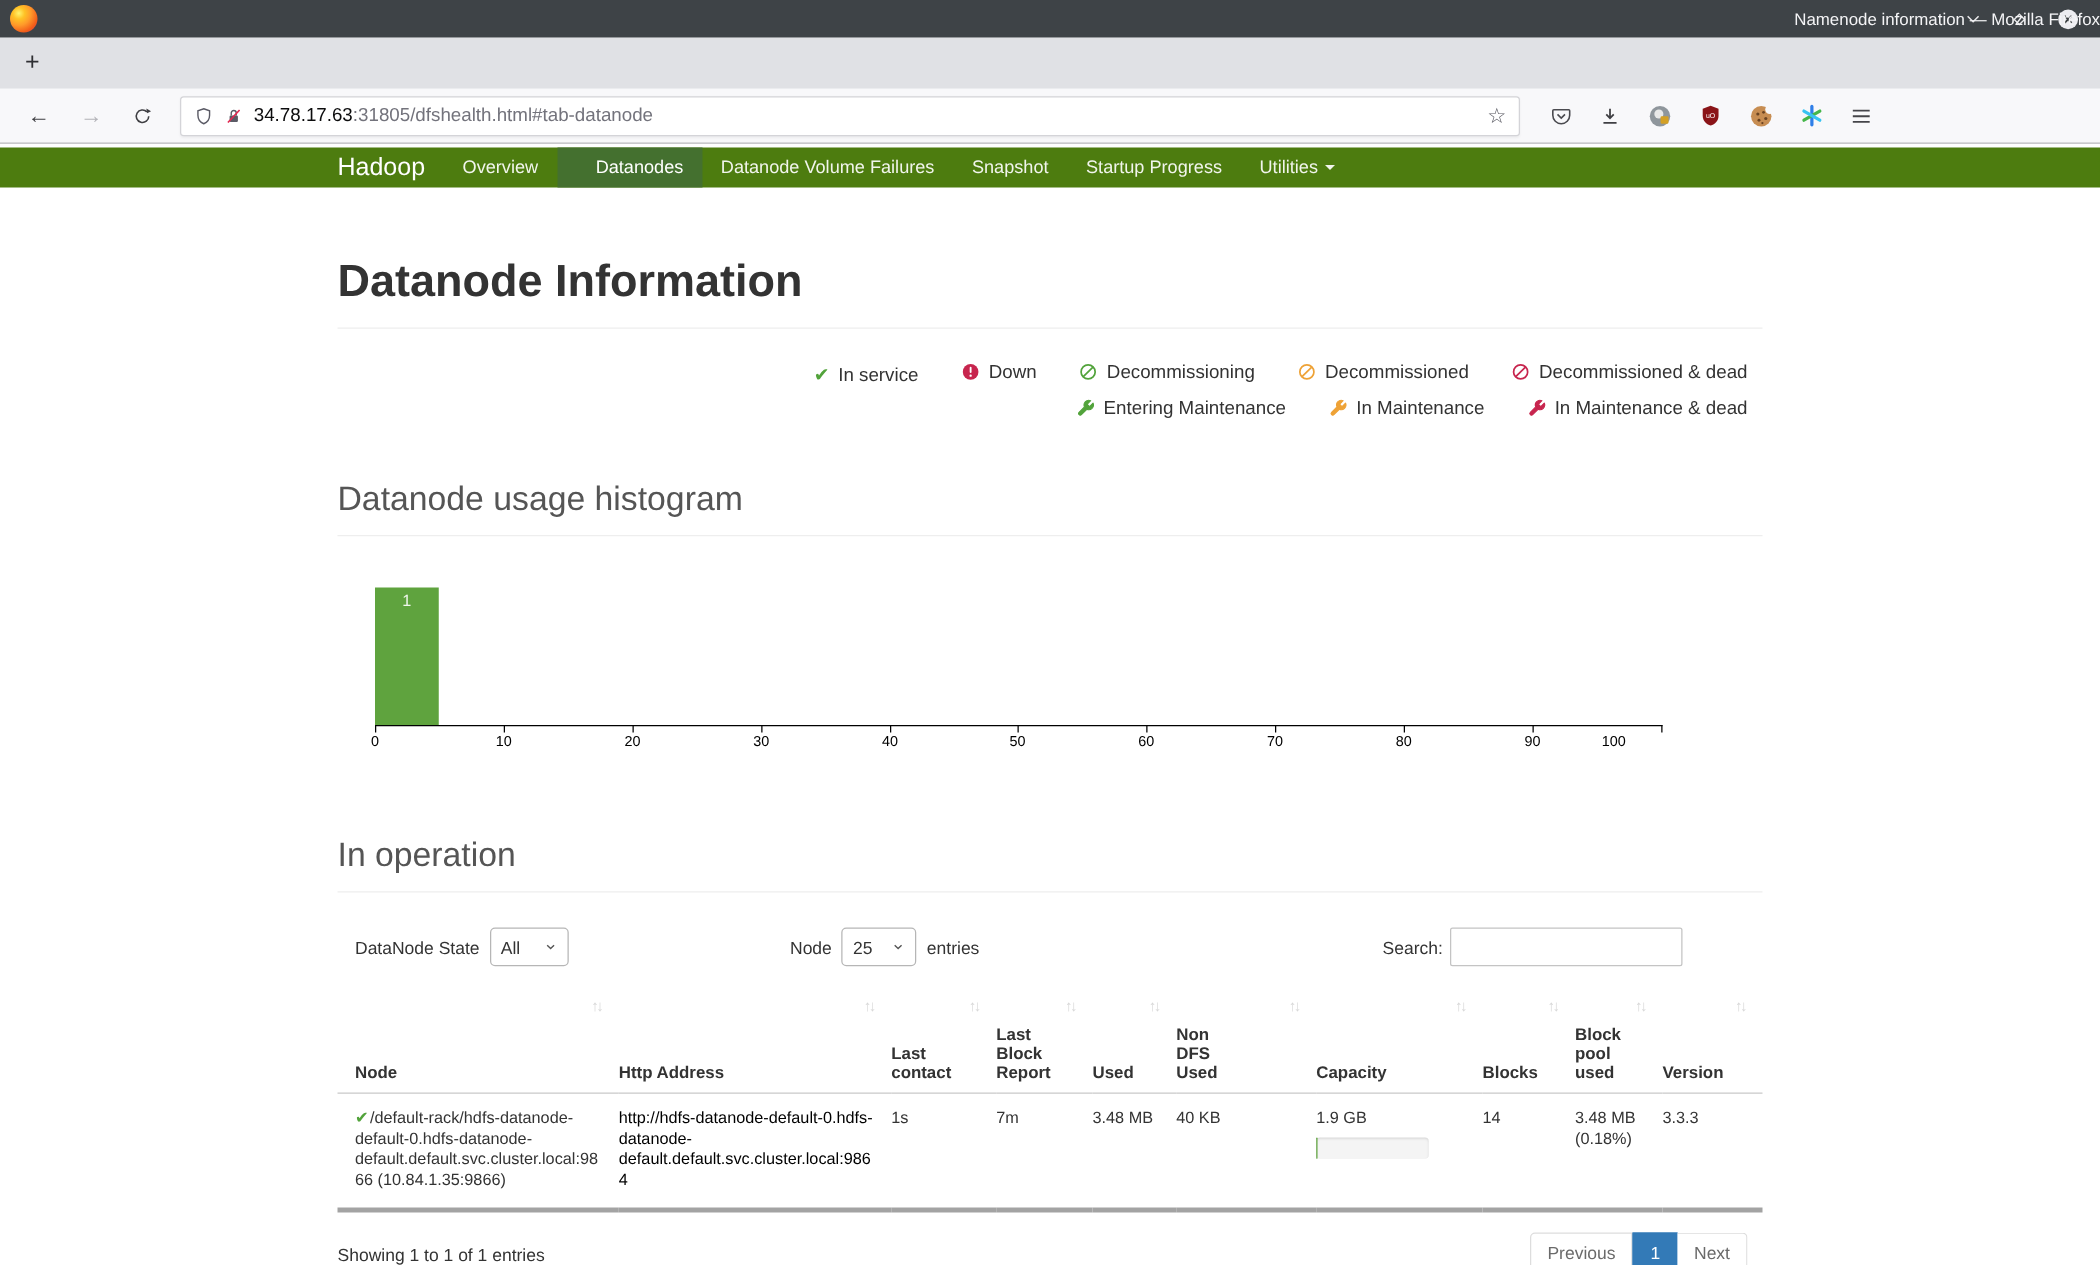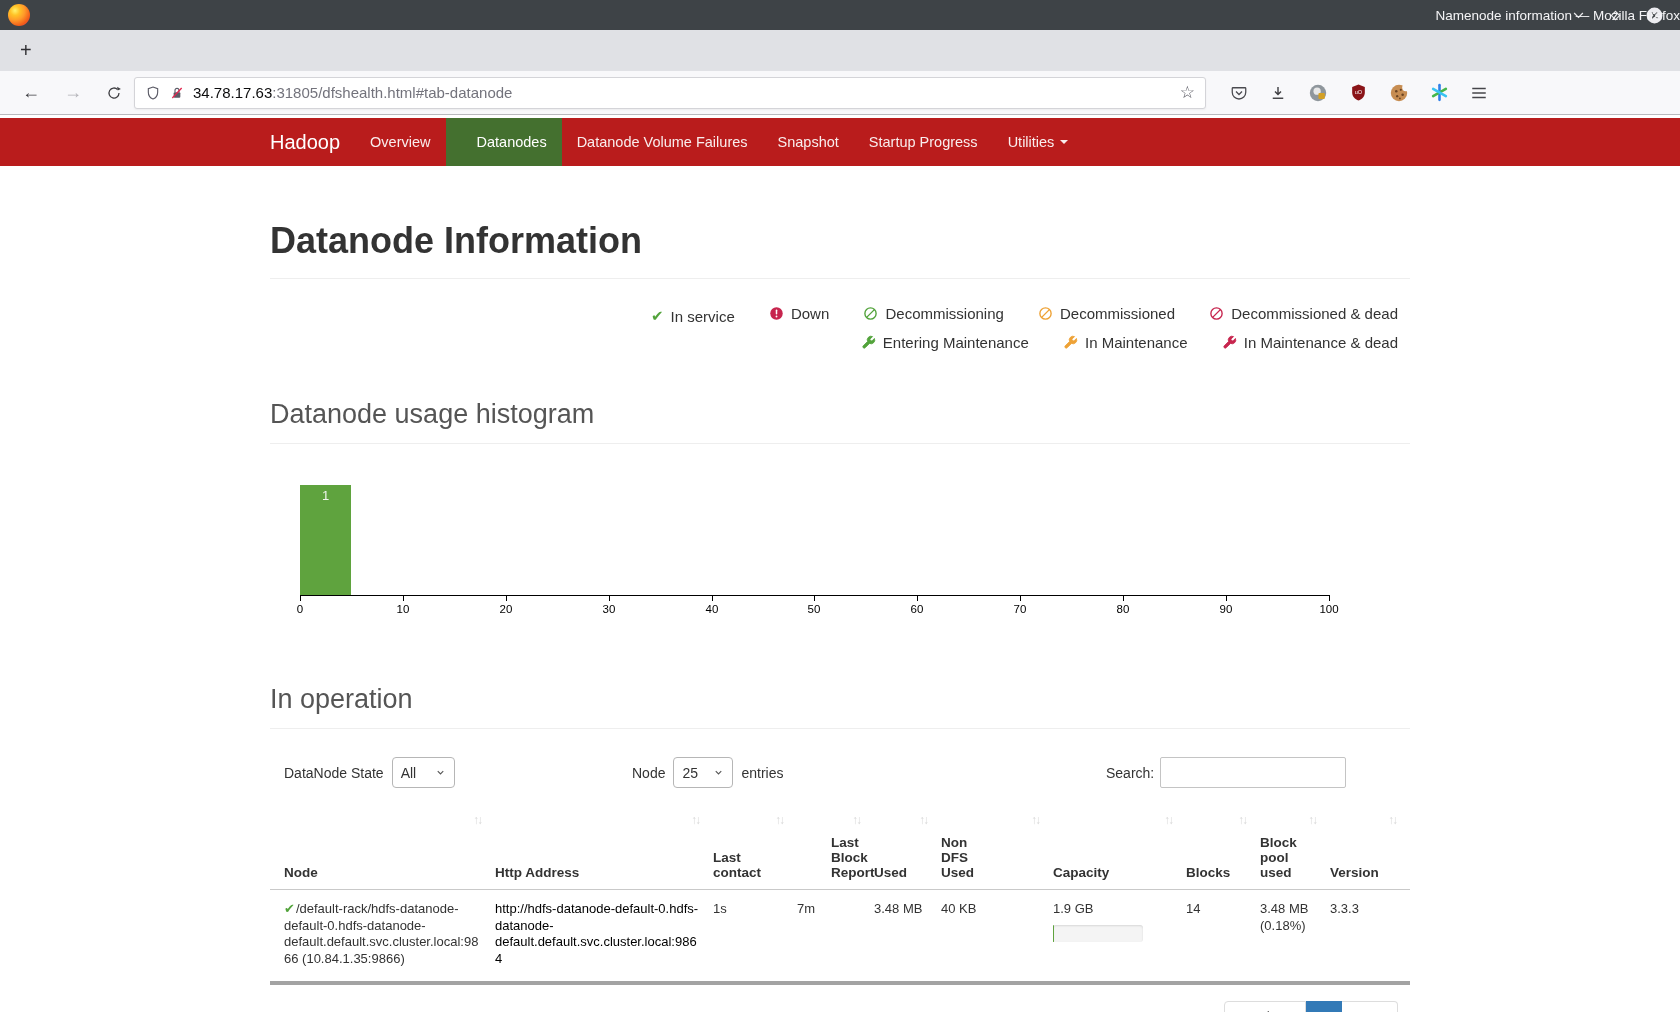--- a/index.html
+++ b/index.html
@@ -17,30 +17,30 @@
   .tabbar { height:41px; background:#e0e1e5; display:flex; align-items:center; }
   .tab { width:220px; height:34px; margin-left:5px; background:#fdfdfe; border:1px solid #c9c9cd;
     border-radius:4px; display:flex; align-items:center; padding:0 9px; }
   .tab-title { flex:1; font-size:13px; color:#15141a; white-space:nowrap; overflow:hidden; }
   .tab-close { color:#5b5b66; font-size:13px; padding:0 2px; }
   .newtab { font-size:20px; color:#2f2f33; margin-left:14px; padding:0 6px; }
 
   .toolbar { height:44px; background:#f8f8fa; border-bottom:1px solid #b9b9bd; display:flex; align-items:center; padding:0 10px; }
   .navbtn { font-size:18px; padding:0 12px; color:#3d3d41; }
   .navbtn.disabled { color:#b3b3b8; }
-  .urlbar { flex:0 0 1072px; height:32px; background:#fff; border:1px solid #d4d4d8;
+  .urlbar { flex:0 0 1072px; height:32px; margin-left:10px; background:#fff; border:1px solid #d4d4d8;
     border-radius:3px; display:flex; align-items:center; padding:0 10px; gap:8px; box-shadow:0 1px 2px rgba(0,0,0,.05); }
   .url-text { flex:1; font-size:15px; white-space:nowrap; overflow:hidden; }
   .url-host { color:#0c0c0d; }
   .url-rest { color:#73737c; }
   .star { font-size:17px; color:#55555e; }
   .ticons { display:flex; align-items:center; gap:21px; margin-left:24px; }
 
   
-  .navbar { margin-top:3px; height:48px; background:#b91c1c; }
+  .navbar { margin-top:3px; height:32px; background:#4d7c0f; }
   .nav-inner { width:1170px; height:100%; margin:0 auto; display:flex; align-items:stretch; padding:0 15px; }
   .brand { display:flex; align-items:center; font-size:20px; color:#fff; padding-right:15px; }
   .nav-item { display:flex; align-items:center; padding:0 15px; font-size:14.5px; color:rgba(255,255,255,.92); }
   .nav-item.active { background:#44702f; color:#fff;padding-left:31px; }
   .caret { display:inline-block; margin-left:6px; border-left:4px solid transparent; border-right:4px solid transparent; border-top:4px solid currentColor; }
 
   
   .container { width:1140px; margin:0 auto; }
   h1.pagetitle { font-size:36px; font-weight:700; color:#333; margin:54px 0 16px; }
   hr { border:0; border-top:1px solid #eee; margin:0; }
@@ -67,21 +67,21 @@
     display:inline-flex; align-items:center; justify-content:space-between; padding:0 8px; gap:12px; }
   .sel-state { width:63px; } .sel-show { width:60px; }
   .search-input { width:186px; height:31px; border:1px solid #c4c4c4; border-radius:2px; padding:0 8px; font-size:14px; }
 
   table.dt { width:1140px; margin-top:12px; border-collapse:collapse; table-layout:fixed; font-size:13px; color:#333; }
   .dt th { position:relative; vertical-align:bottom; text-align:left; font-weight:bold; font-size:13.5px;
     padding:30px 8px 9px 0; border-bottom:1px solid #c9c9c9; }
   .dt th.first, .dt td.first { padding-left:14px; }
   .sort-glyph { position:absolute; top:8px; right:14px; color:#d8d8d8; font-size:12px; letter-spacing:-2px; }
   .hdr-narrow { display:inline-block; }
-  .w-lc { max-width:52px; } .w-lbr { max-width:46px;margin-left:34px; } .w-ndu { max-width:34px; } .w-bpu { max-width:42px; }
+  .w-lc { max-width:52px; } .w-lbr { max-width:46px; } .w-ndu { max-width:34px; } .w-bpu { max-width:42px; }
   .dt td { vertical-align:top; padding:11px 10px 13px 0; border-bottom:4px solid #a3a3a3; line-height:1.28;
     overflow-wrap:break-word; word-break:break-word; }
   .check-inline { color:#52a33b; margin-right:1px; }
   a.cell-link { color:#000000; text-decoration:none; }
   .progress-outer { width:90px; height:17px; background:#f4f4f4; border-radius:3px; margin-top:7px;
     box-shadow:inset 0 1px 2px rgba(0,0,0,.12); }
   .progress-fill { width:0.18%; height:100%; background:#5fa33e; border-radius:3px; }
 
   .table-footer { position:relative; height:46px; margin-top:12px; }
   .showing { position:absolute; left:0; top:14px; font-size:14px; color:#333; }
@@ -310,21 +310,21 @@
       <span class="tick-label" style="left:30px">0</span>
       <span class="tick-label" style="left:133px">10</span>
       <span class="tick-label" style="left:236px">20</span>
       <span class="tick-label" style="left:339px">30</span>
       <span class="tick-label" style="left:442px">40</span>
       <span class="tick-label" style="left:544px">50</span>
       <span class="tick-label" style="left:647px">60</span>
       <span class="tick-label" style="left:750px">70</span>
       <span class="tick-label" style="left:853px">80</span>
       <span class="tick-label" style="left:956px">90</span>
-      <span class="tick-label" style="left:1059px">100</span>
+      <span class="tick-label" style="left:1021px">100</span>
     </div>
 
     <h2 class="section" style="margin-top:40px">In operation</h2>
     <hr>
 
     <div class="controls">
       <div class="ctl-group g-state">
         <span>DataNode State</span>
         <span class="fakeselect sel-state">
           <span>All</span>

